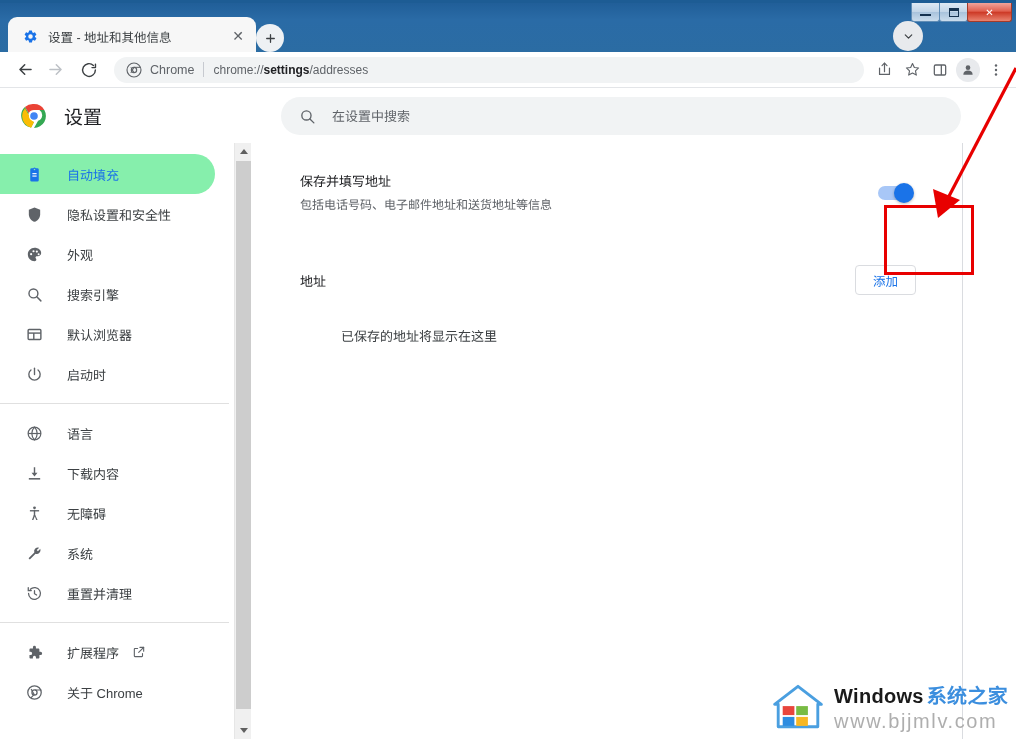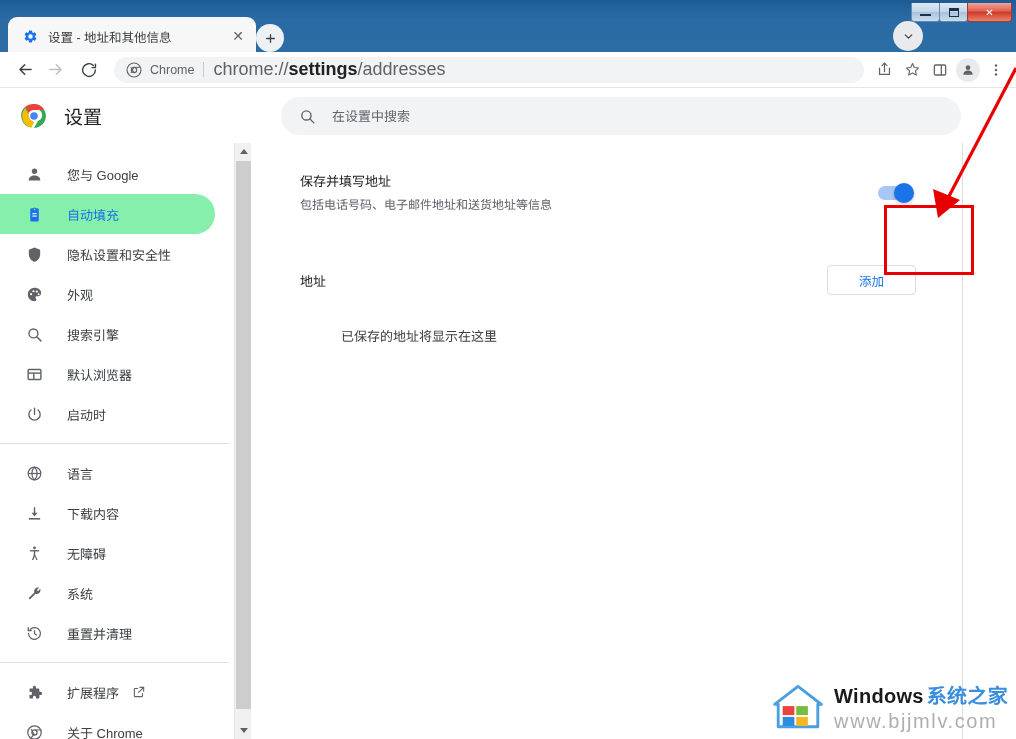--- a/index.html
+++ b/index.html
@@ -108,21 +108,21 @@
   .omnibox {
     flex: 1 1 auto; height: 26px;
     margin: 0 6px 0 10px;
     background: #f1f3f4; border-radius: 13px;
     display: flex; align-items: center; padding: 0 12px;
     min-width: 0;
   }
   .omni-chrome-ico { width: 16px; height:16px; flex:none; margin-right: 8px; }
   .omni-label { font-size: 12.5px; color: #5f6368; flex: none; }
   .omni-sep { width: 1px; height: 15px; background: #c7cad0; margin: 0 9px; flex: none; }
-  .omni-url { font-size: 18px; color: #5f6368; white-space: nowrap; overflow: hidden; }
+  .omni-url { font-size: 12px; color: #5f6368; white-space: nowrap; overflow: hidden; }
   .omni-url b { color: #202124; font-weight: 600; }
   .tb-ico {
     width: 28px; height: 28px; flex: none;
     display: flex; align-items: center; justify-content: center;
     color: #5f6368;
   }
   .avatar-circle {
     width: 24px; height: 24px; border-radius: 50%; background: #e8eaed;
     display:flex; align-items:center; justify-content:center; color:#5f6368;
   }
@@ -231,21 +231,21 @@
     width: 20px; height: 20px; border-radius: 50%;
     background: #1a73e8;
     box-shadow: 0 1px 3px rgba(0,0,0,.28);
   }
   .section-addresses {
     display: flex; align-items: center;
     padding: 0 46px 0 49px; height: 58px; margin-top: 26px;
   }
   .section-label { flex: 1 1 auto; font-size: 13px; color: #202124; }
   .btn-add {
-    height: 30px; padding: 0 31px;
+    height: 30px; padding: 0 17px;
     border: 1px solid #dadce0; border-radius: 4px;
     background: #fff; color: #1a73e8; font-size: 12.5px;
     display: flex; align-items: center; justify-content: center;
     font-family: "Liberation Sans", "DejaVu Sans", sans-serif;
   }
   .empty-note {
     padding-left: 90px; font-size: 13px; color: #3c4043; margin-top: 17px;
   }
 
   
@@ -406,29 +406,20 @@
         <circle cx="10.5" cy="10.5" r="6.5"></circle>
           <path d="M15.4 15.4L21 21"></path>
       </svg>
     </span>
     <input class="search-input" type="text" placeholder="在设置中搜索" style="">
   </div>
 
   <div class="sidebar">
     <div class="side-list">
 
-      <div class="side-item">
-        <span class="side-ico">
-          <svg width="17" height="17" viewBox="0 0 24 24" fill="currentColor">
-            <circle cx="12" cy="7.5" r="3.8"></circle>
-              <path d="M3.8 20.5c0-4.4 3.7-7 8.2-7s8.2 2.6 8.2 7z"></path>
-          </svg>
-        </span>
-        <span class="side-label">您与 Google</span>
-      </div>
 
       <div class="side-item active">
         <span class="side-ico">
           <svg width="17" height="17" viewBox="0 0 24 24" fill="currentColor">
             <path d="M16 3h-2.2a2.8 2.8 0 0 0-3.6 0H8a2 2 0 0 0-2 2v15a2 2 0 0 0 2 2h8a2 2 0 0 0 2-2V5a2 2 0 0 0-2-2zm-4 .8a1.1 1.1 0 1 1 0 2.2 1.1 1.1 0 0 1 0-2.2z"></path>
             <rect x="9" y="10" width="6" height="1.6" fill="#fff"></rect>
             <rect x="9" y="13.4" width="6" height="1.6" fill="#fff"></rect>
           </svg>
         </span>
         <span class="side-label">自动填充</span>

